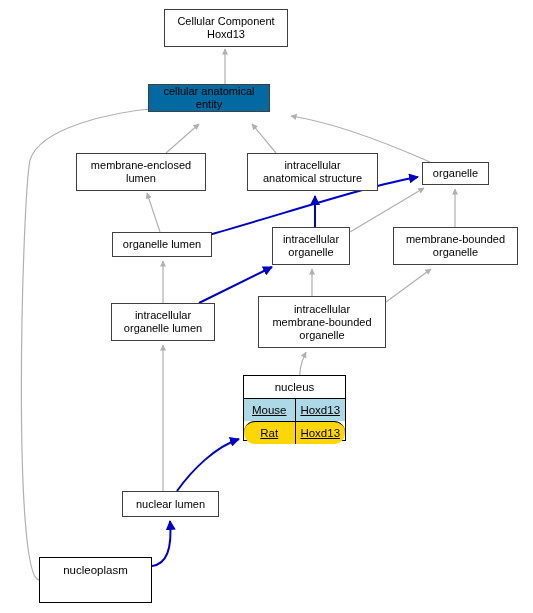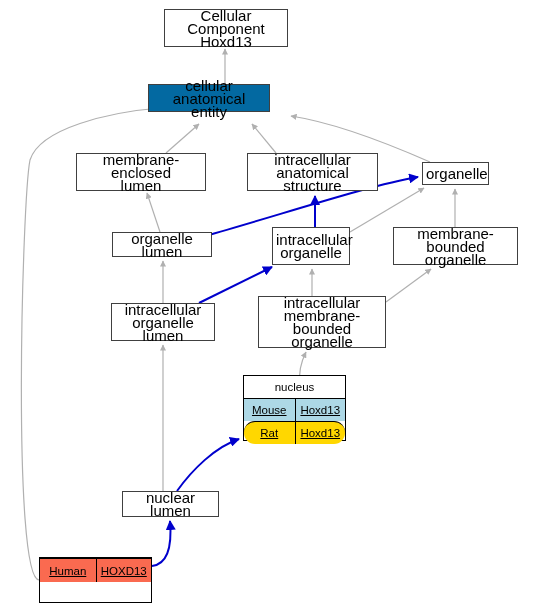--- a/index.html
+++ b/index.html
@@ -23,21 +23,21 @@
     width: 533px;
     height: 613px;
     pointer-events: none;
   }
   .node {
     position: absolute;
     box-sizing: border-box;
     border: 1.5px solid #404040;
     background: #ffffff;
     color: #000000;
-    font-size: 15px;
+    font-size: 11px;
     line-height: 13px;
     text-align: center;
     display: flex;
     align-items: center;
     justify-content: center;
     z-index: 2;
   }
   .node-label {
     display: block;
     width: 100%;
@@ -170,20 +170,17 @@
         <div class="table-row" style="height: 22px; background: rgb(173, 216, 230); border-top-color: rgb(0, 0, 0);">
           <div class="table-cell">Mouse</div>
           <div class="table-cell" style="border-left-color: rgb(0, 0, 0);">Hoxd13</div>
         </div>
         <div class="table-row" style="height: 22px; background: rgb(255, 215, 0); border-top-color: rgb(0, 0, 0); border-radius: 11px;">
           <div class="table-cell">Rat</div>
           <div class="table-cell" style="border-left-color: rgb(0, 0, 0);">Hoxd13</div>
         </div>
       </div>
       <div class="table-node" style="left: 39px; top: 557px; width: 113px; height: 46px; border-color: rgb(0, 0, 0);">
-        <div class="table-row" style="height: 23px; background: rgb(250, 106, 80); border-top-color: rgb(0, 0, 0);">
-          <div class="table-cell">Human</div>
-          <div class="table-cell" style="border-left-color: rgb(0, 0, 0);">HOXD13</div>
-        </div>
+        <div class="table-title" style="height: 23px;">nucleoplasm</div>
       </div>
     </div>
 
 </div>
 
 </body></html>

